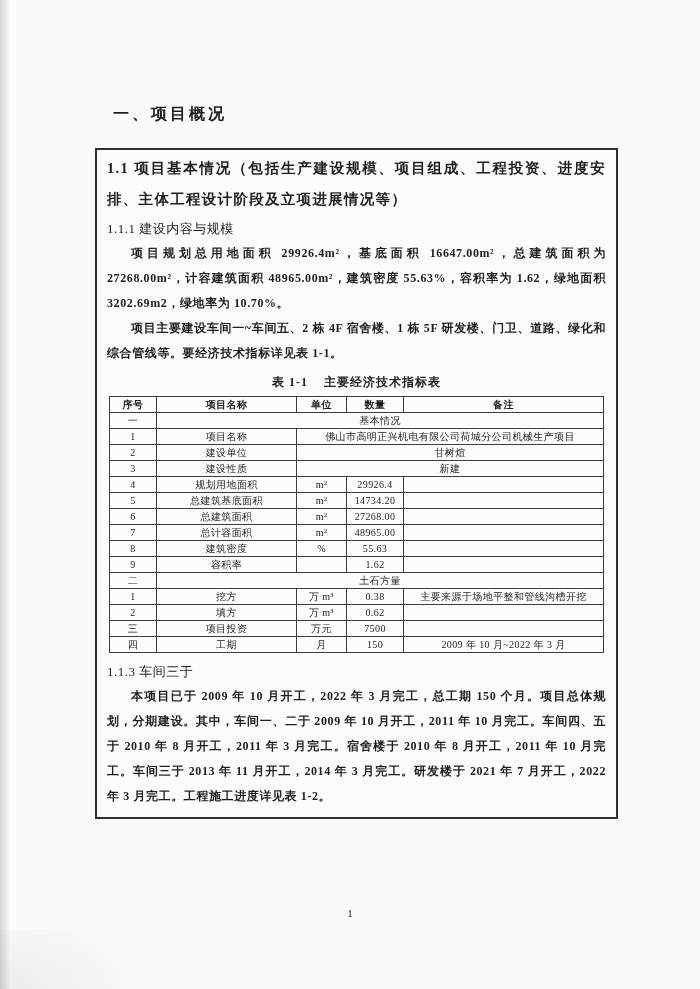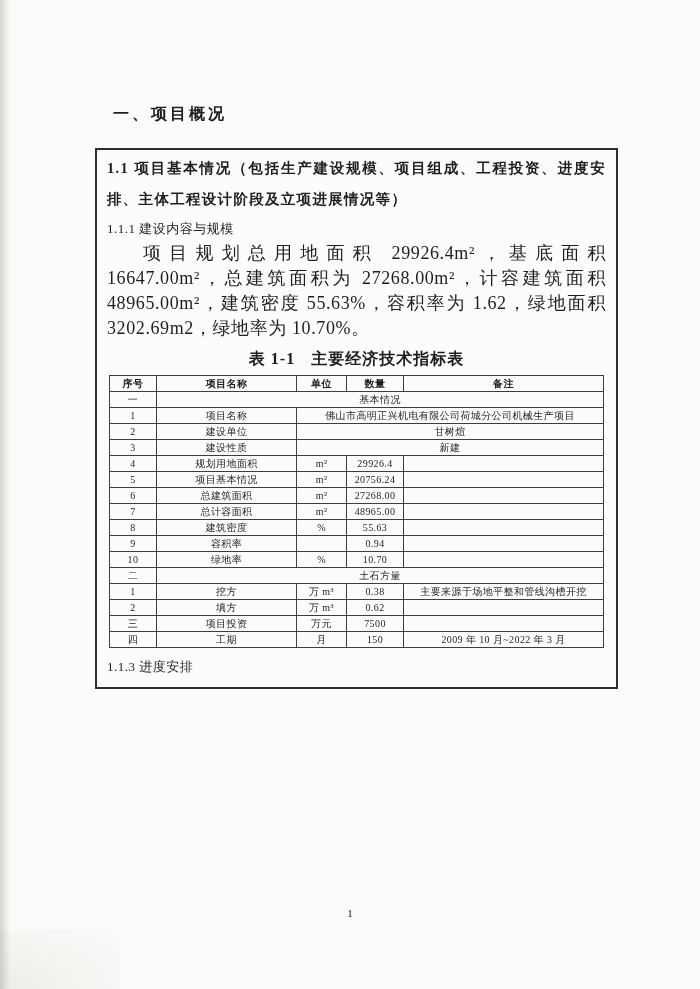--- a/index.html
+++ b/index.html
@@ -38,25 +38,25 @@
     margin-top:23px;
   }
   .box-heading {
     font-weight:bold; font-size:14.5px; line-height:31px;
     letter-spacing:1.3px; text-align:justify; text-align-last:left;
   }
   .sub-heading {
     font-size:13px; line-height:24px; letter-spacing:0.5px; margin-top:2px;
   }
   .para {
-    font-size:18px; line-height:25px; letter-spacing:0.6px;
-    text-indent:2em; text-align:justify; text-align-last:left;
+    font-size:12px; line-height:25px; letter-spacing:0.6px;
+    text-indent:2em; text-align:justify; text-align-last:left;font-weight:bold;
   }
   .table-caption {
-    text-align:center; font-weight:bold; font-size:16px;
+    text-align:center; font-weight:bold; font-size:12px;
     letter-spacing:1px; margin:8px 0 5px 0;
   }
   .cap-gap { display:inline-block; width:16px; }
   table.indicator-table {
     border-collapse:collapse; table-layout:fixed;
     width:494px; margin:0 auto;
     font-size:10px;
   }
   .indicator-table th, .indicator-table td {
     border:1px solid #3d3d39;
@@ -82,20 +82,21 @@
 
   <h1 class="doc-title">一、项目概况</h1>
 
   <div class="main-box">
 
     <div class="box-heading">1.1 项目基本情况（包括生产建设规模、项目组成、工程投资、进度安排、主体工程设计阶段及立项进展情况等）</div>
 
     <div class="sub-heading">1.1.1 建设内容与规模</div>
     <p class="para">项目规划总用地面积 29926.4m²，基底面积 16647.00m²，总建筑面积为 27268.00m²，计容建筑面积 48965.00m²，建筑密度 55.63%，容积率为 1.62，绿地面积 3202.69m2，绿地率为 10.70%。</p>
 
+    <p class="para">项目主要建设车间一~车间五、2 栋 4F 宿舍楼、1 栋 5F 研发楼、门卫、道路、绿化和综合管线等。要经济技术指标详见表 1-1。</p>
 
     <div class="table-caption">
       <span>表 1-1</span><span class="cap-gap"></span><span>主要经济技术指标表</span>
     </div>
 
     <table class="indicator-table">
       <colgroup>
         <col style="width:47px">
         <col style="width:140px">
         <col style="width:50px">
@@ -133,23 +134,23 @@
           </tr>
           <tr>
             <td>4</td>
             <td>规划用地面积</td>
             <td>m²</td>
             <td>29926.4</td>
             <td></td>
           </tr>
           <tr>
             <td>5</td>
-            <td>项目基本情况</td>
-            <td>m²</td>
-            <td>20756.24</td>
+            <td>总建筑基底面积</td>
+            <td>m²</td>
+            <td>14734.20</td>
             <td></td>
           </tr>
           <tr>
             <td>6</td>
             <td>总建筑面积</td>
             <td>m²</td>
             <td>27268.00</td>
             <td></td>
           </tr>
           <tr>
@@ -163,28 +164,21 @@
             <td>8</td>
             <td>建筑密度</td>
             <td>%</td>
             <td>55.63</td>
             <td></td>
           </tr>
           <tr>
             <td>9</td>
             <td>容积率</td>
             <td></td>
-            <td>0.94</td>
-            <td></td>
-          </tr>
-          <tr>
-            <td>10</td>
-            <td>绿地率</td>
-            <td>%</td>
-            <td>10.70</td>
+            <td>1.62</td>
             <td></td>
           </tr>
           <tr>
             <td>二</td>
             <td colspan="4">土石方量</td>
           </tr>
           <tr>
             <td>1</td>
             <td>挖方</td>
             <td>万 m³</td>
@@ -208,18 +202,19 @@
           <tr>
             <td>四</td>
             <td>工期</td>
             <td>月</td>
             <td>150</td>
             <td>2009 年 10 月~2022 年 3 月</td>
           </tr>
         </tbody>
     </table>
 
-    <div class="sub-heading s113-heading">1.1.3 进度安排</div>
+    <div class="sub-heading s113-heading">1.1.3 车间三于</div>
+    <p class="para">本项目已于 2009 年 10 月开工，2022 年 3 月完工，总工期 150 个月。项目总体规划，分期建设。其中，车间一、二于 2009 年 10 月开工，2011 年 10 月完工。车间四、五于 2010 年 8 月开工，2011 年 3 月完工。宿舍楼于 2010 年 8 月开工，2011 年 10 月完工。车间三于 2013 年 11 月开工，2014 年 3 月完工。研发楼于 2021 年 7 月开工，2022 年 3 月完工。工程施工进度详见表 1-2。</p>
 
   </div>
 
   <div class="page-number">1</div>
 </div>
 
 </body></html>

